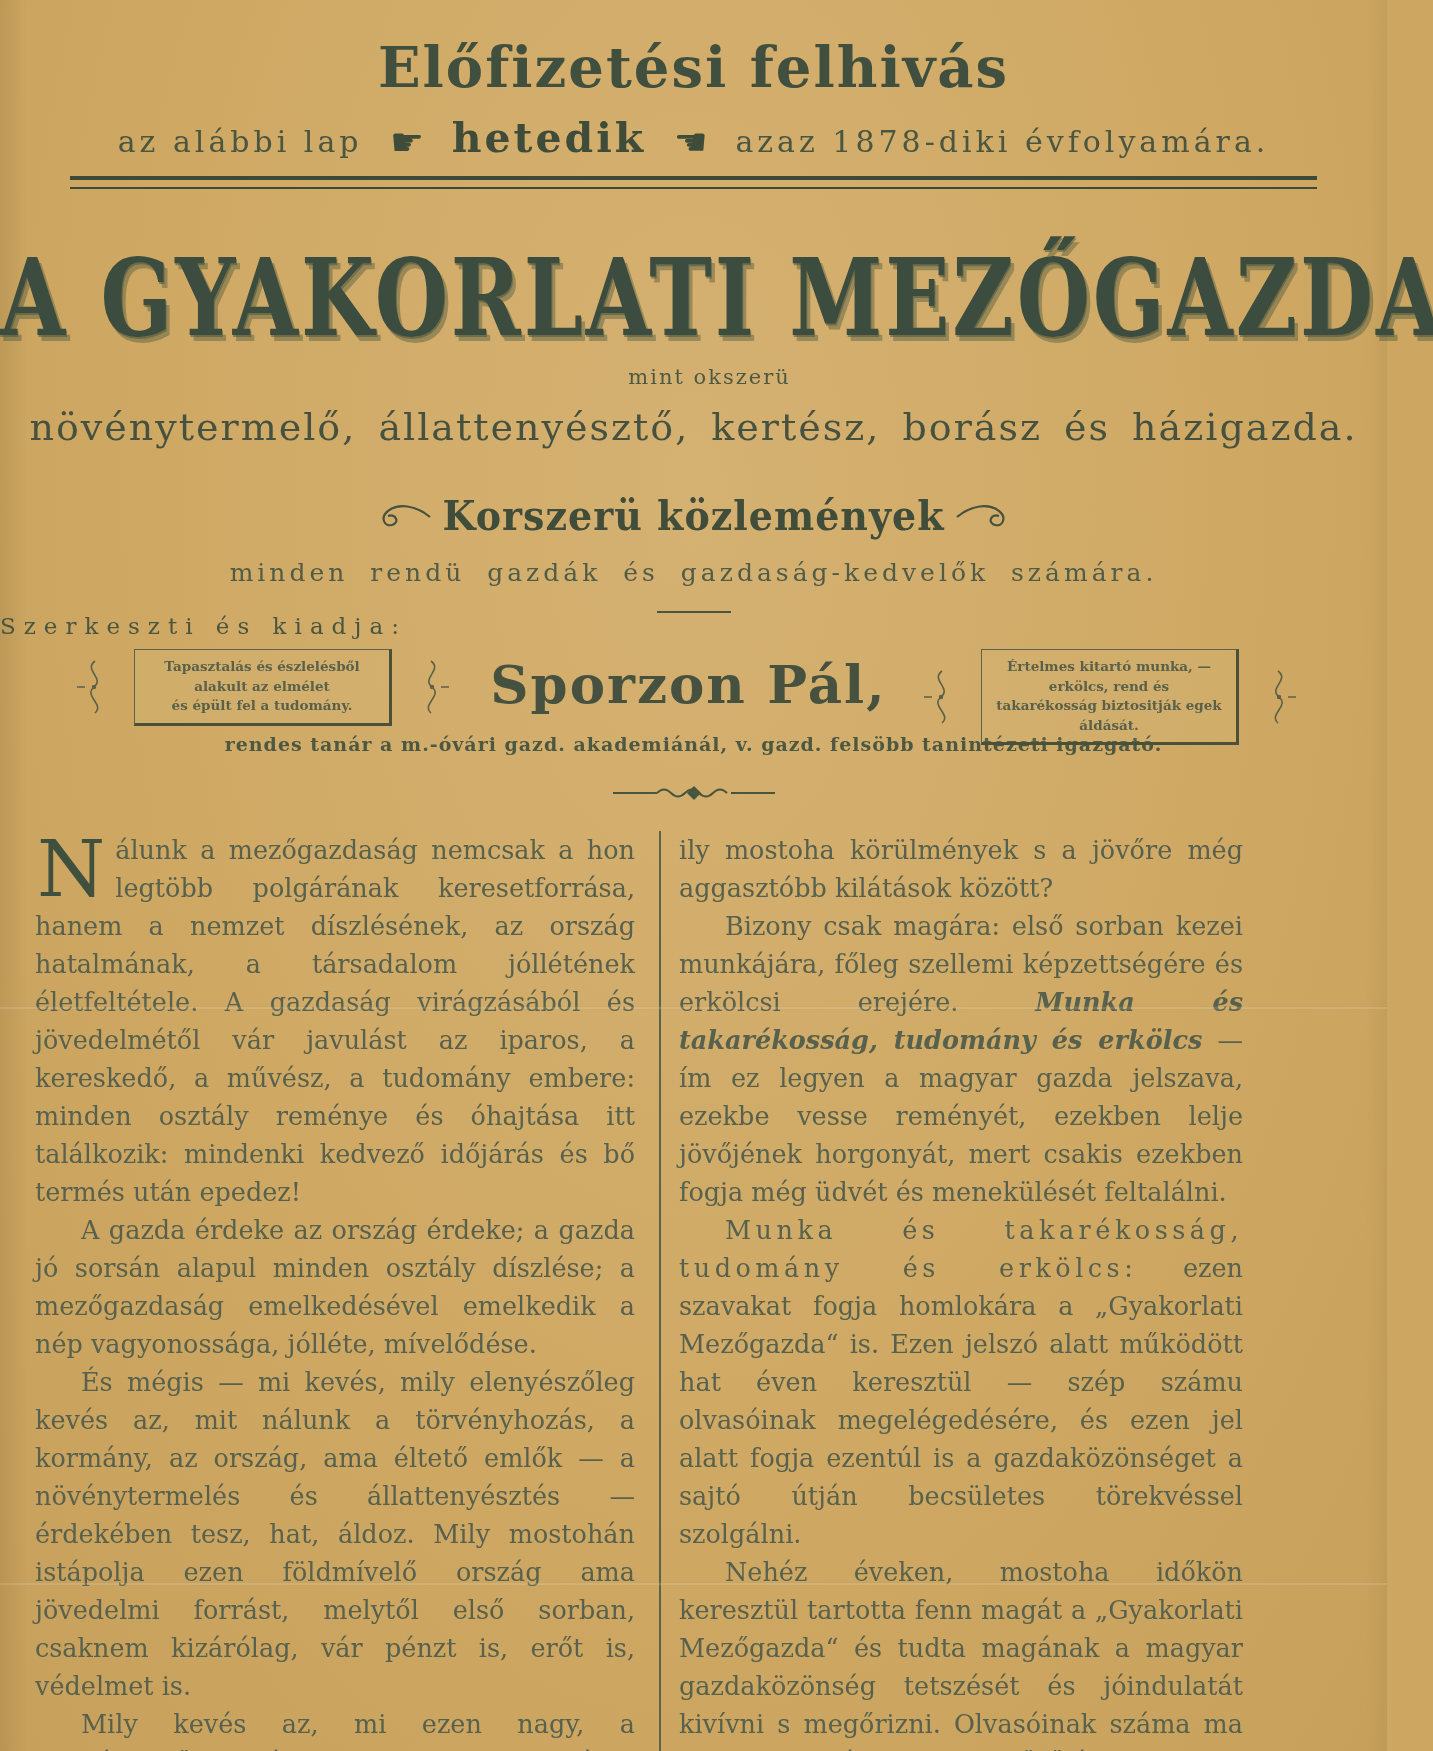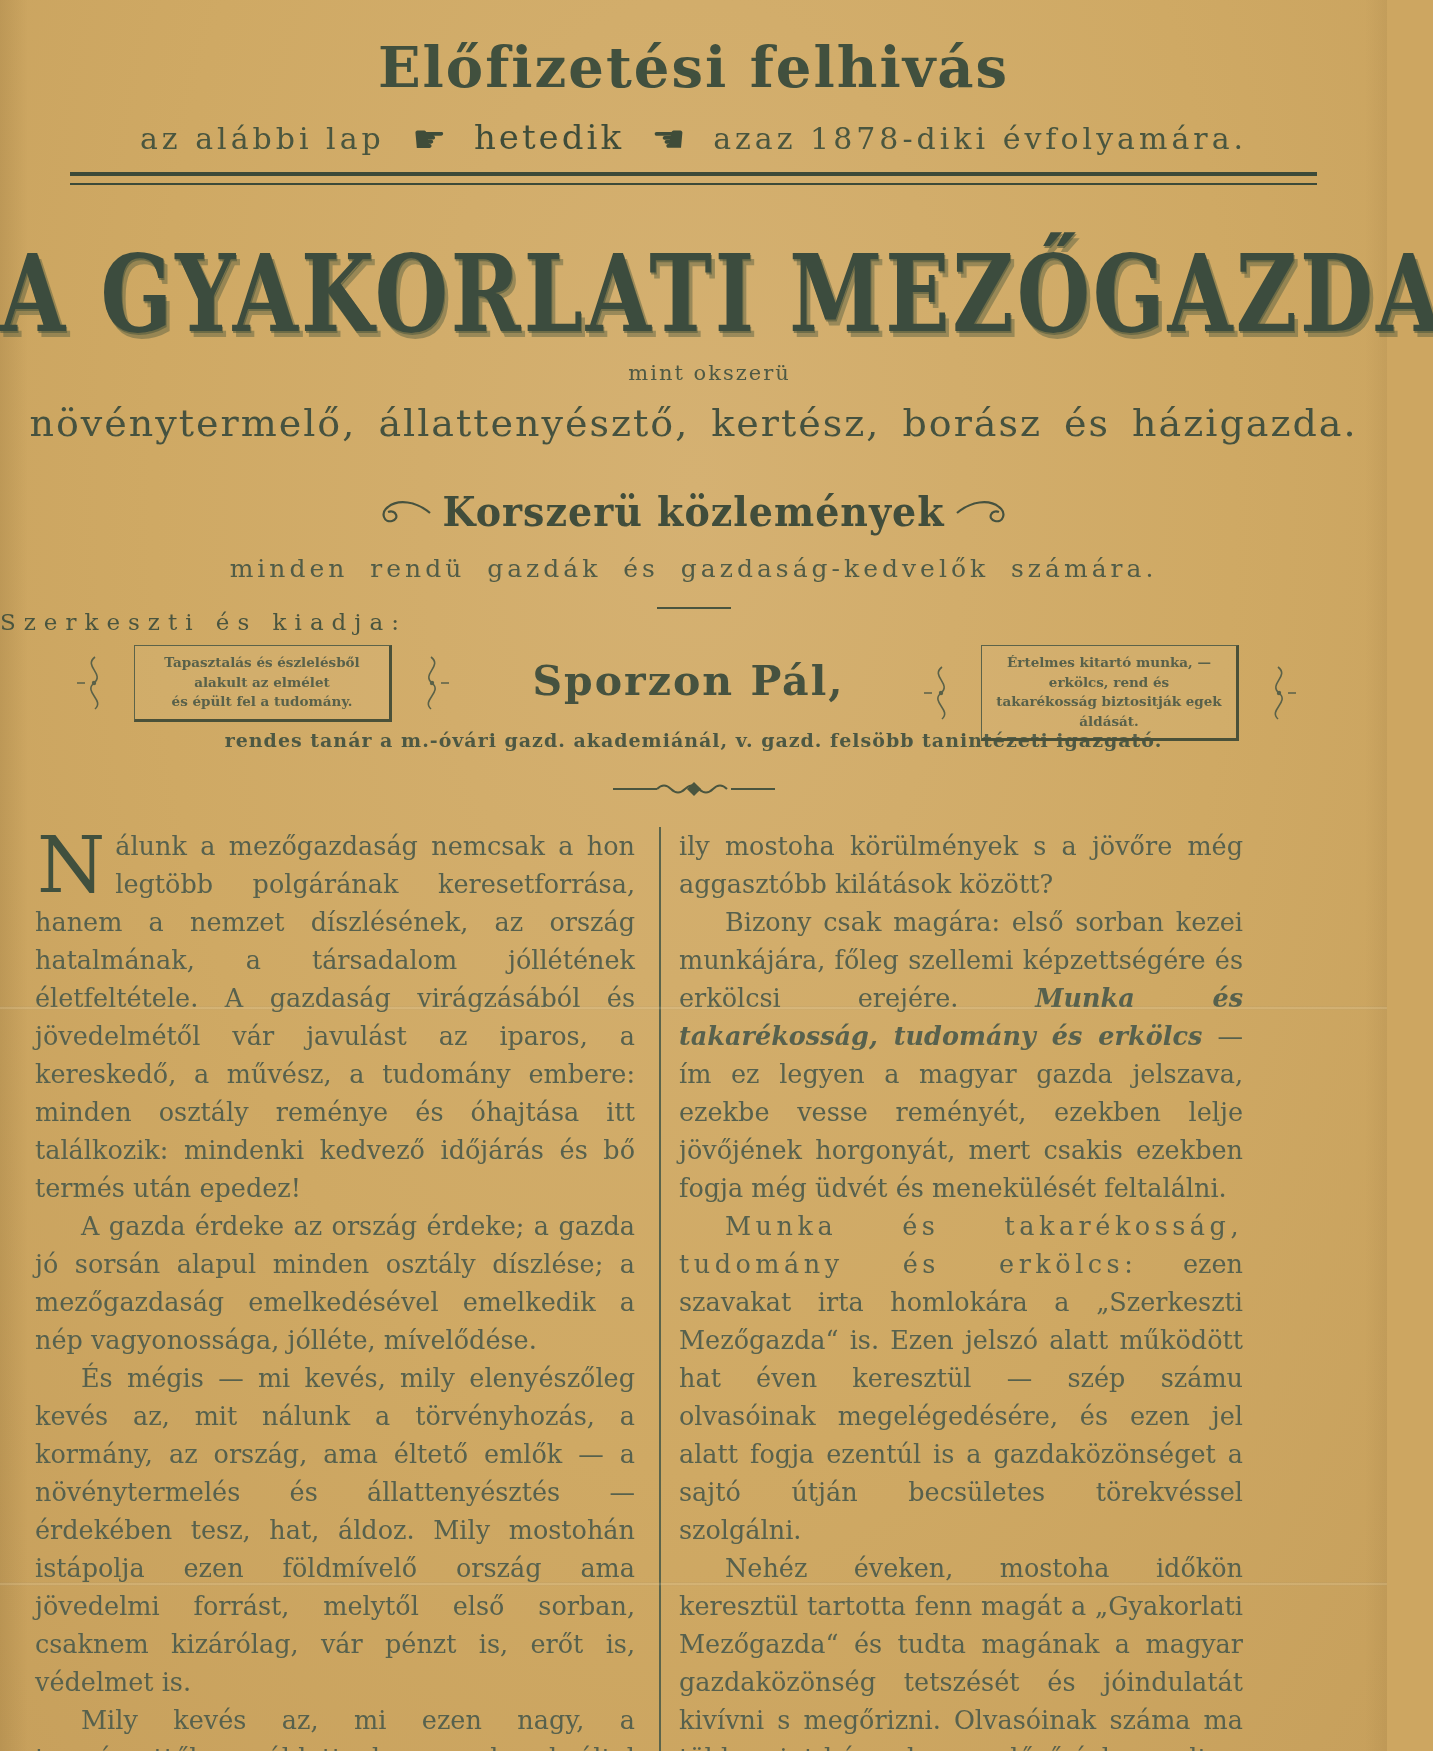--- a/index.html
+++ b/index.html
@@ -25,21 +25,21 @@
     margin:0;padding-top:34px;text-align:center;
     font-size:56px;font-weight:bold;letter-spacing:2px;
     color:#41503e;transform-origin:top center;
   }
   .call-sub{
     margin-top:14px;text-align:center;color:#4a563f;
     font-size:30px;letter-spacing:4px;white-space:nowrap;
   }
   .call-sub .hand{font-family:"DejaVu Sans",sans-serif;font-size:38px;letter-spacing:0;
     position:relative;top:3px;margin:0 14px;color:#3f4c39;}
-  .call-sub .word{font-weight:normal;font-size:34px;letter-spacing:3px;color:#3f4c39;}
+  .call-sub .word{font-weight:bold;font-size:41px;letter-spacing:3px;color:#3f4c39;}
   .double-rule{
     margin:14px 70px 0 70px;height:7px;
     border-top:4px solid #3d4a38;border-bottom:2px solid #3d4a38;
   }
 
   
   .paper-title{
     margin:54px 0 0 0;text-align:center;white-space:nowrap;
     font-size:84px;font-weight:bold;letter-spacing:3px;
     color:#3c4c3e;
@@ -63,21 +63,21 @@
     margin-top:20px;text-align:center;font-size:25px;
     letter-spacing:4px;word-spacing:10px;color:#515c47;
   }
   .small-rule{width:74px;height:2px;background:#4a553f;margin:24px auto 0 auto;}
 
   
   .editor-label{text-align:left;font-size:23px;letter-spacing:8px;color:#4a553f;}
   .editor-row{position:relative;height:78px;margin-top:6px;}
   .editor-name{
     position:absolute;left:0;right:10px;top:8px;text-align:center;
-    font-size:41px;font-weight:bold;letter-spacing:2px;color:#46523f;margin-top:8px;
+    font-size:53px;font-weight:bold;letter-spacing:2px;color:#46523f;
   }
   .motto{
     position:absolute;top:4px;display:flex;align-items:center;gap:24px;
   }
   .motto.left{left:72px;}
   .motto.right{right:86px;}
   .motto-box{
     width:236px;padding:7px 9px;text-align:center;
     border:1px solid #5c6349;border-right:3px solid #4a5139;border-bottom:3px solid #4a5139;
     font-size:13.5px;font-weight:bold;line-height:1.45;color:#59614a;
@@ -195,17 +195,17 @@
     <div class="col left-col">
         <p class="para first"><span class="dropcap">N</span><span>álunk a mezőgazdaság nemcsak a hon legtöbb polgárának keresetforrása, hanem a nemzet díszlésének, az ország hatalmának, a társadalom jóllétének életfeltétele. A gazdaság virágzásából és jövedelmétől vár javulást az iparos, a kereskedő, a művész, a tudomány embere: minden osztály reménye és óhajtása itt találkozik: mindenki kedvező időjárás és bő termés után epedez!</span></p>
         <p class="para"><span>A gazda érdeke az ország érdeke; a gazda jó sorsán alapul minden osztály díszlése; a mezőgazdaság emelkedésével emelkedik a nép vagyonossága, jólléte, mívelődése.</span></p>
         <p class="para"><span>És mégis — mi kevés, mily elenyészőleg kevés az, mit nálunk a törvényhozás, a kormány, az ország, ama éltető emlők — a növénytermelés és állattenyésztés — érdekében tesz, hat, áldoz. Mily mostohán istápolja ezen földmívelő ország ama jövedelmi forrást, melytől első sorban, csaknem kizárólag, vár pénzt is, erőt is, védelmet is.</span></p>
         <p class="para"><span>Mily kevés az, mi ezen nagy, a természettől megáldott, de az emberek által elhanyagolt országban az egyesülés, a társulás útján — a mezőgazdaság érdekében történik. Csak színleg, nem tényleg, csak papiron, nem az életben működik bizony legnagyobb része azon intézeteknek, melyek gazd. egyesületeknek czímezik magukat, de (kevés dicséretes kivétellel) sem anyagi, sem szellemi, sem erkölcsi erőknek életteljes központosítását és kihatását nem jelentik.</span></p>
       </div>
     <div class="col-divider"></div>
     <div class="col right-col">
         <p class="para noindent"><span>ily mostoha körülmények s a jövőre még aggasztóbb kilátások között?</span></p>
         <p class="para"><span>Bizony csak magára: első sorban kezei munkájára, főleg szellemi képzettségére és erkölcsi erejére. </span><span class="seg-i">Munka és takarékosság, tudomány és erkölcs</span><span> — ím ez legyen a magyar gazda jelszava, ezekbe vesse reményét, ezekben lelje jövőjének horgonyát, mert csakis ezekben fogja még üdvét és menekülését feltalálni.</span></p>
-        <p class="para"><span class="seg-sp">Munka és takarékosság, tudomány és erkölcs:</span><span> ezen szavakat irta homlokára a „Szerkeszti Mezőgazda“ is. Ezen jelszó alatt működött hat éven keresztül — szép számu olvasóinak megelégedésére, és ezen jel alatt fogja ezentúl is a gazdaközönséget a sajtó útján becsületes törekvéssel szolgálni.</span></p>
+        <p class="para"><span class="seg-sp">Munka és takarékosság, tudomány és erkölcs:</span><span> ezen szavakat fogja homlokára a „Gyakorlati Mezőgazda“ is. Ezen jelszó alatt működött hat éven keresztül — szép számu olvasóinak megelégedésére, és ezen jel alatt fogja ezentúl is a gazdaközönséget a sajtó útján becsületes törekvéssel szolgálni.</span></p>
         <p class="para"><span>Nehéz éveken, mostoha időkön keresztül tartotta fenn magát a „Gyakorlati Mezőgazda“ és tudta magának a magyar gazdaközönség tetszését és jóindulatát kivívni s megőrizni. Olvasóinak száma ma több, mint bármely megelőző évben volt — daczára, hogy hat év óta nyolcz új gazd. lap keletkezett, melyek kivétel nélkül vagy a kormány, vagy egyesületek anyagi, illetve erkölcsi támogatása által segélyeztetnek; holott a „Gyakorlati Mezőgazda“ sem a kormány, sem valamely testület subventióját nem élvezi.</span></p>
       </div>
   </div>
 </div>
 
 </body></html>

